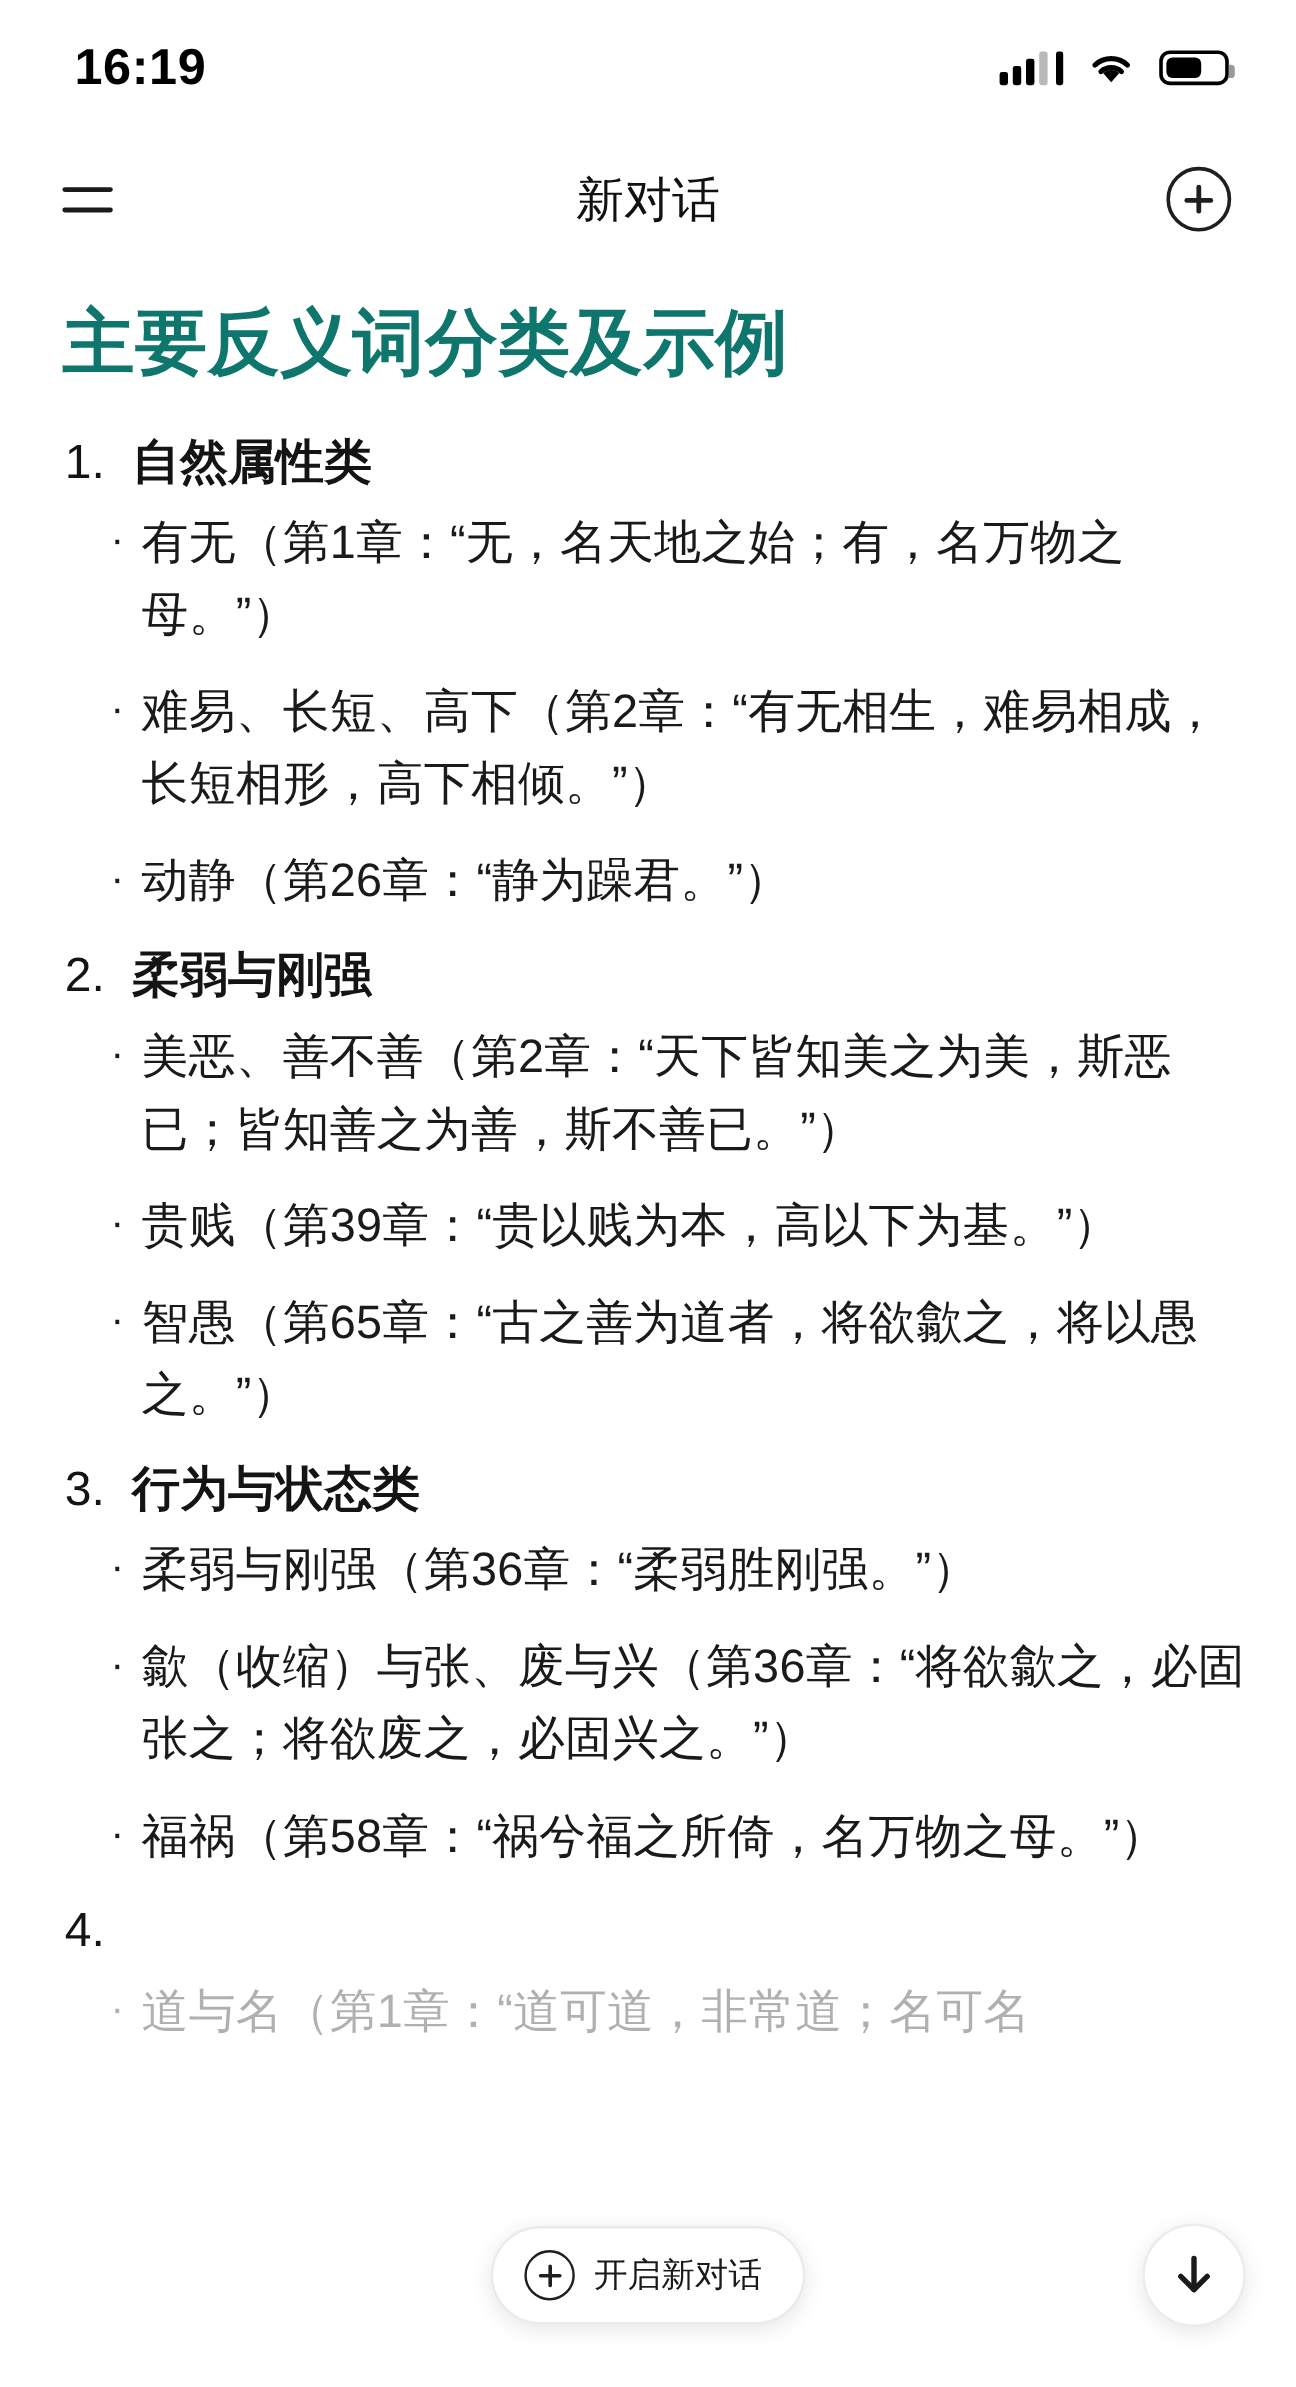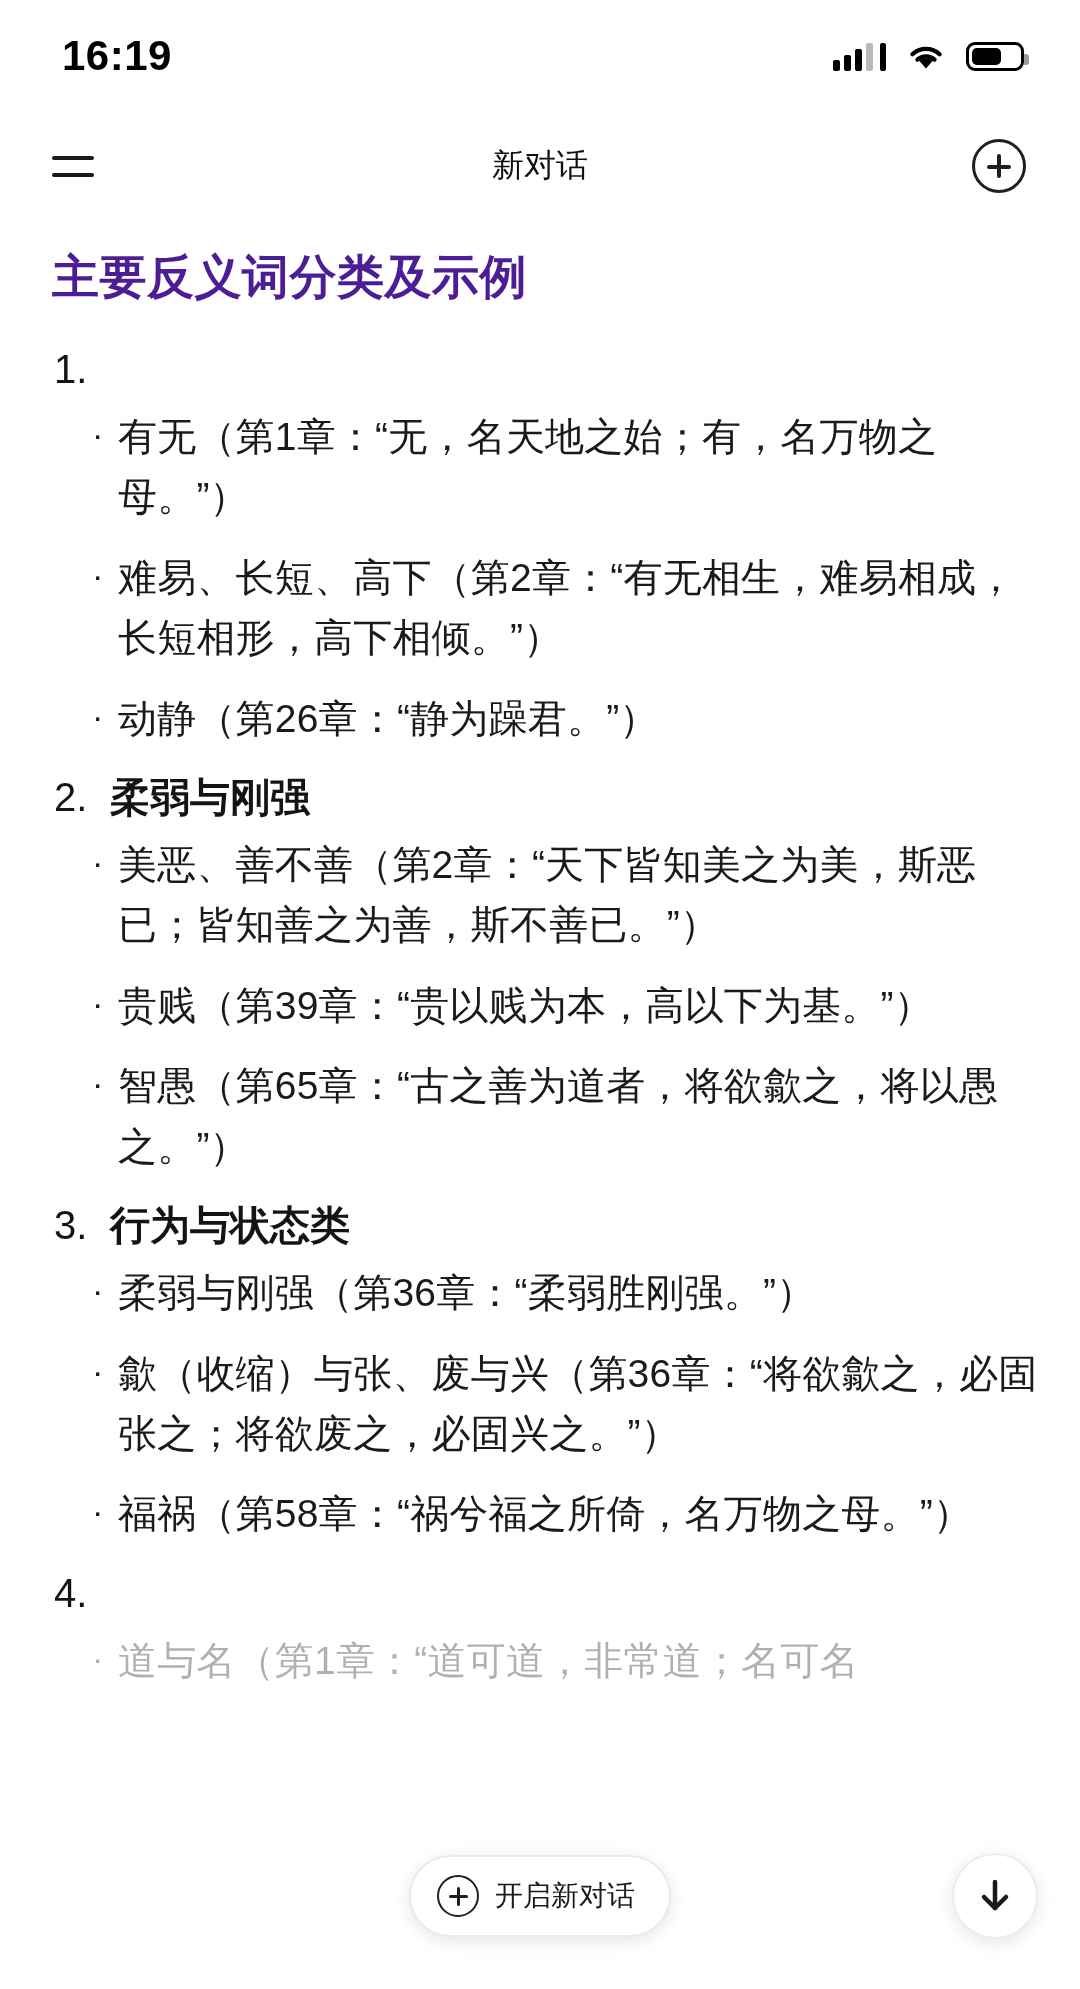--- a/index.html
+++ b/index.html
@@ -113,21 +113,21 @@
     background: #1a1a1a;
     border-radius: 2px;
   }
   .menu-icon span:nth-child(1) { width: 42px; }
   .menu-icon span:nth-child(2) { width: 42px; }
   .nav-title {
     position: absolute;
     left: 0;
     right: 0;
     text-align: center;
-    font-size: 32px;
+    font-size: 40px;
     font-weight: 500;
     color: #111;
     pointer-events: none;
   }
   .new-chat-icon {
     width: 54px;
     height: 54px;
     border: 3px solid #1f1f1f;
     border-radius: 50%;
     position: relative;
@@ -149,24 +149,24 @@
   }
 
   
   .content {
     flex: 1 1 auto;
     padding: 18px 40px 0 40px;
     overflow: hidden;
     position: relative;
   }
   .doc-title {
-    font-size: 47px;
+    font-size: 60px;
     font-weight: 700;
     line-height: 1.25;
-    color: #4c1d95;
+    color: #0f766e;
     margin: 10px 0 34px 12px;
     letter-spacing: 0.5px;
   }
   .section { margin-bottom: 6px; }
   .section-head {
     display: flex;
     align-items: baseline;
     font-size: 40px;
     font-weight: 700;
     line-height: 1.4;
@@ -304,20 +304,21 @@
     <div class="new-chat-icon"></div>
   </div>
 
   <div class="content">
 
     <div class="doc-title">主要反义词分类及示例</div>
 
     <div class="section">
       <div class="section-head">
         <span class="num">1.</span>
+        <span>自然属性类</span>
       </div>
       <div class="bullets">
         <div class="bullet">
           <span class="dot">·</span>
           <span class="txt">有无（第1章：“无，名天地之始；有，名万物之母。”）</span>
         </div>
         <div class="bullet">
           <span class="dot">·</span>
           <span class="txt">难易、长短、高下（第2章：“有无相生，难易相成，长短相形，高下相倾。”）</span>
         </div>

